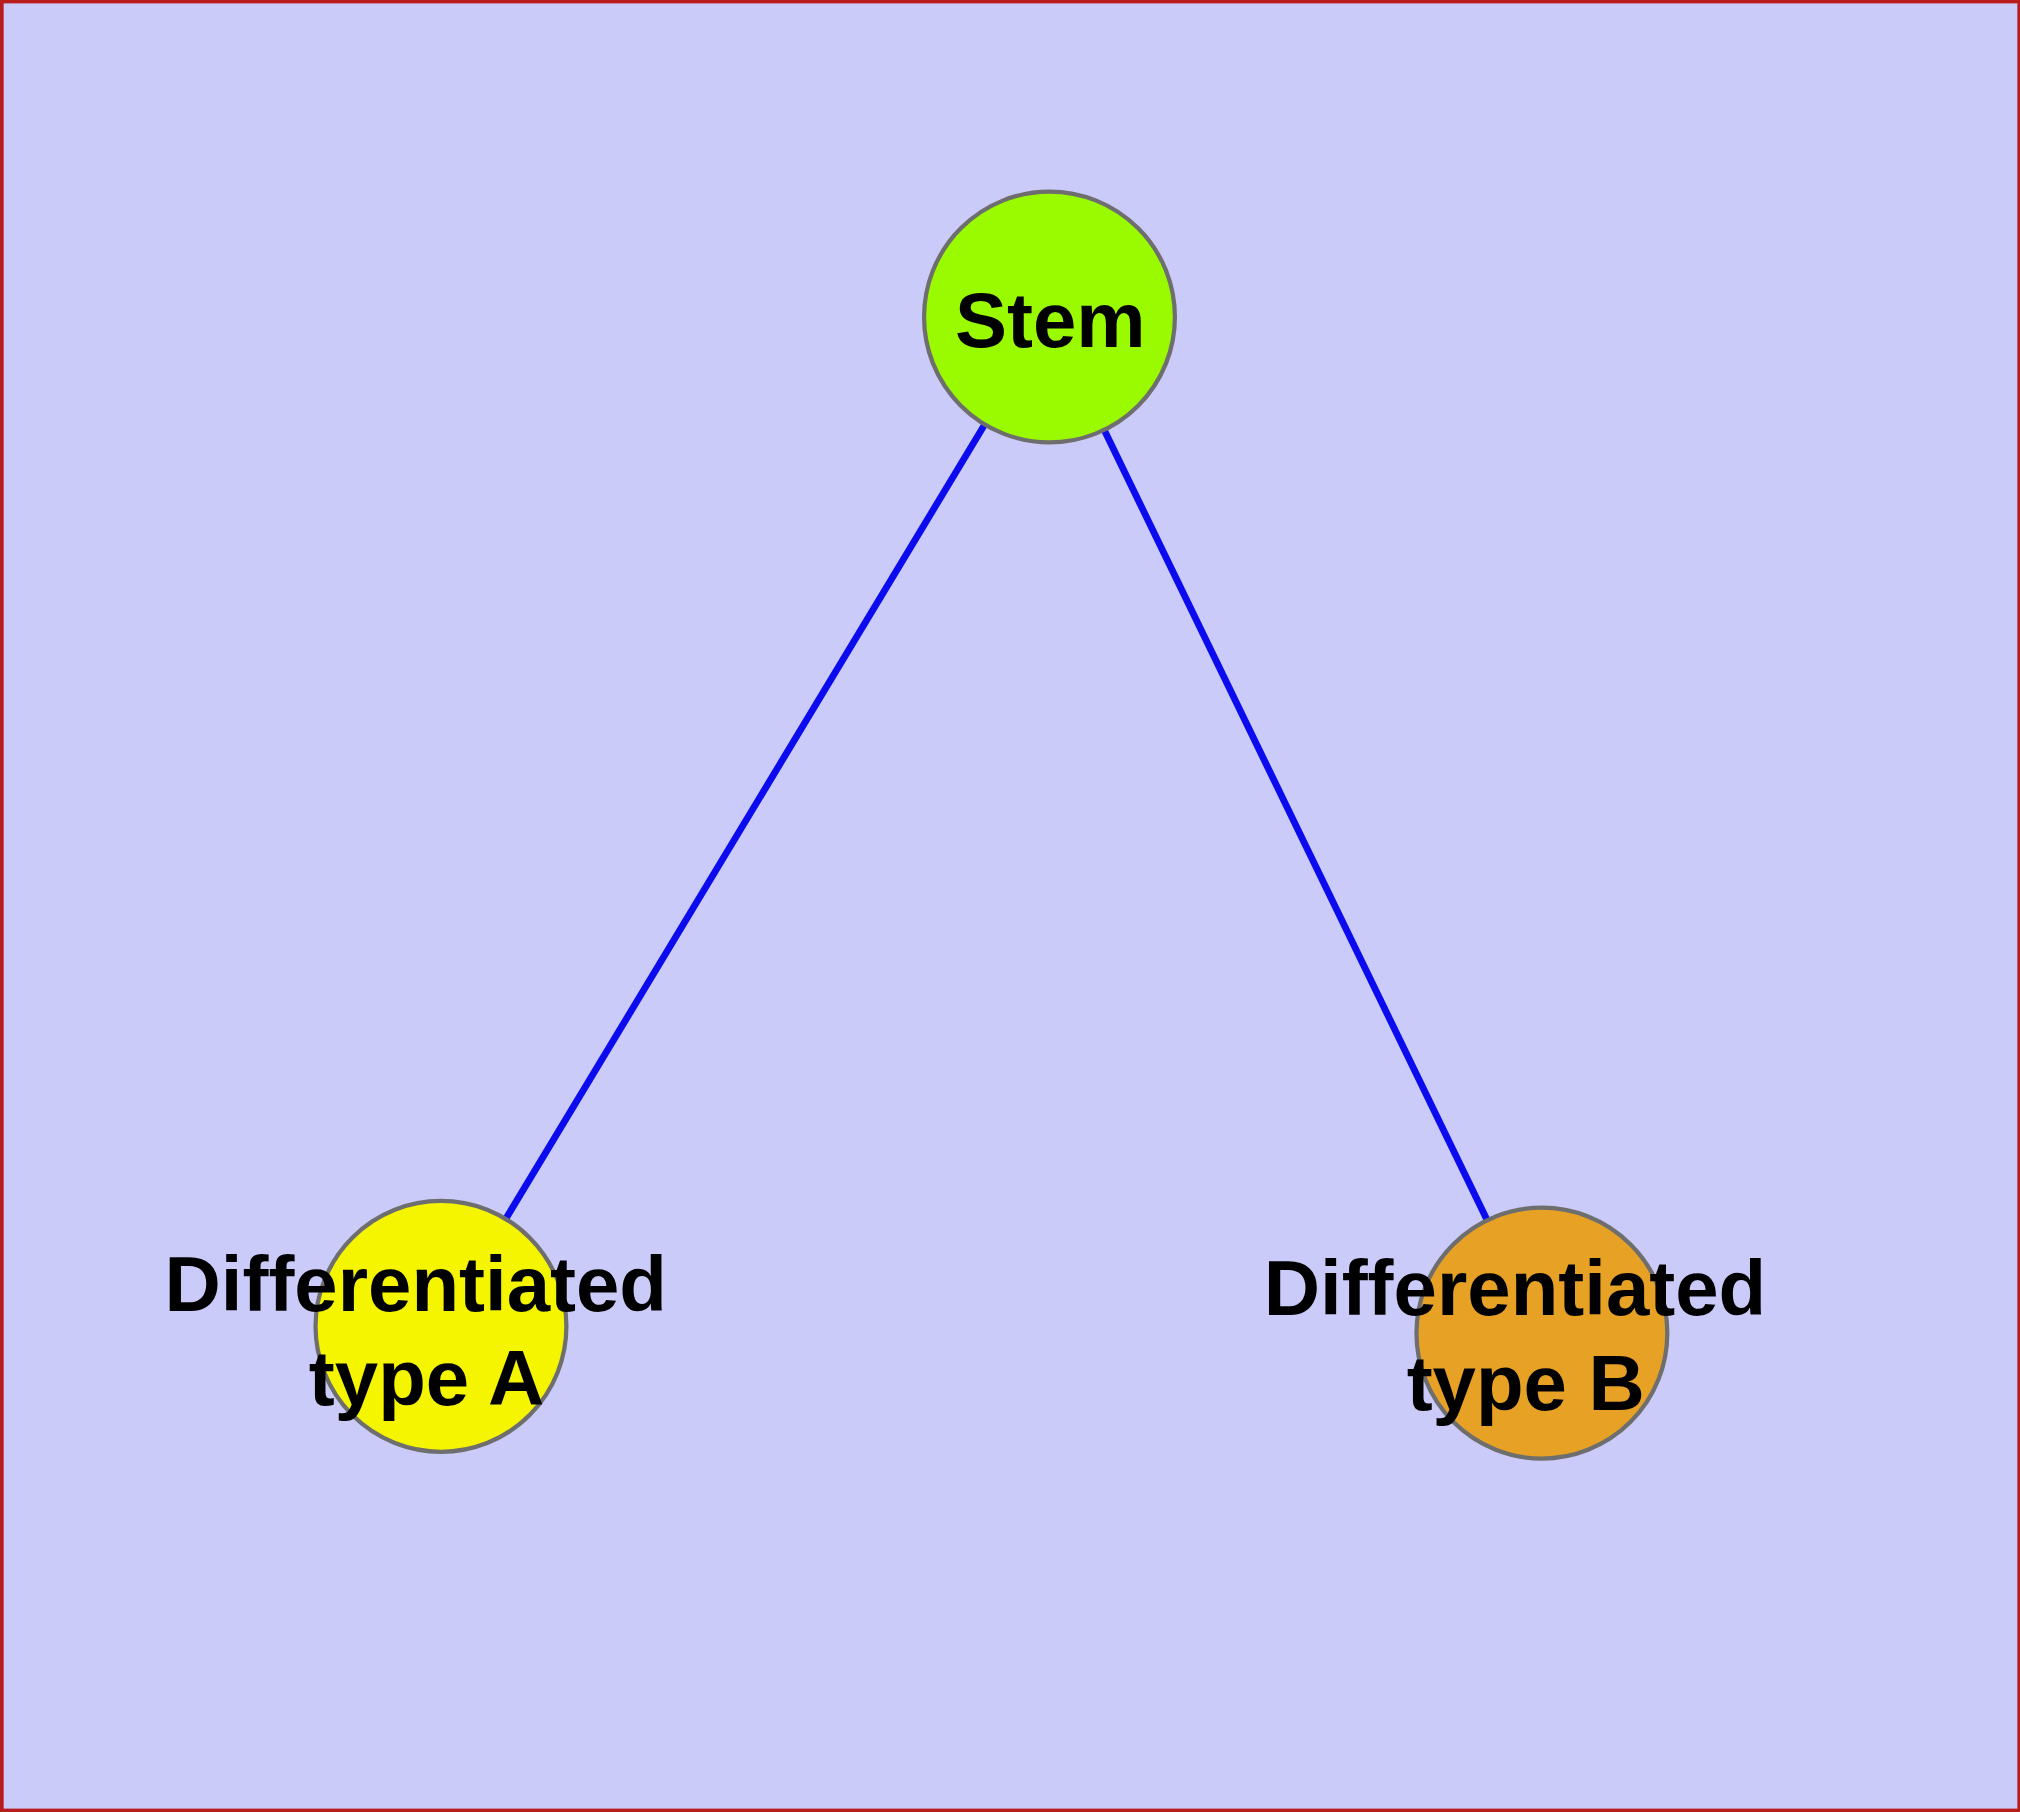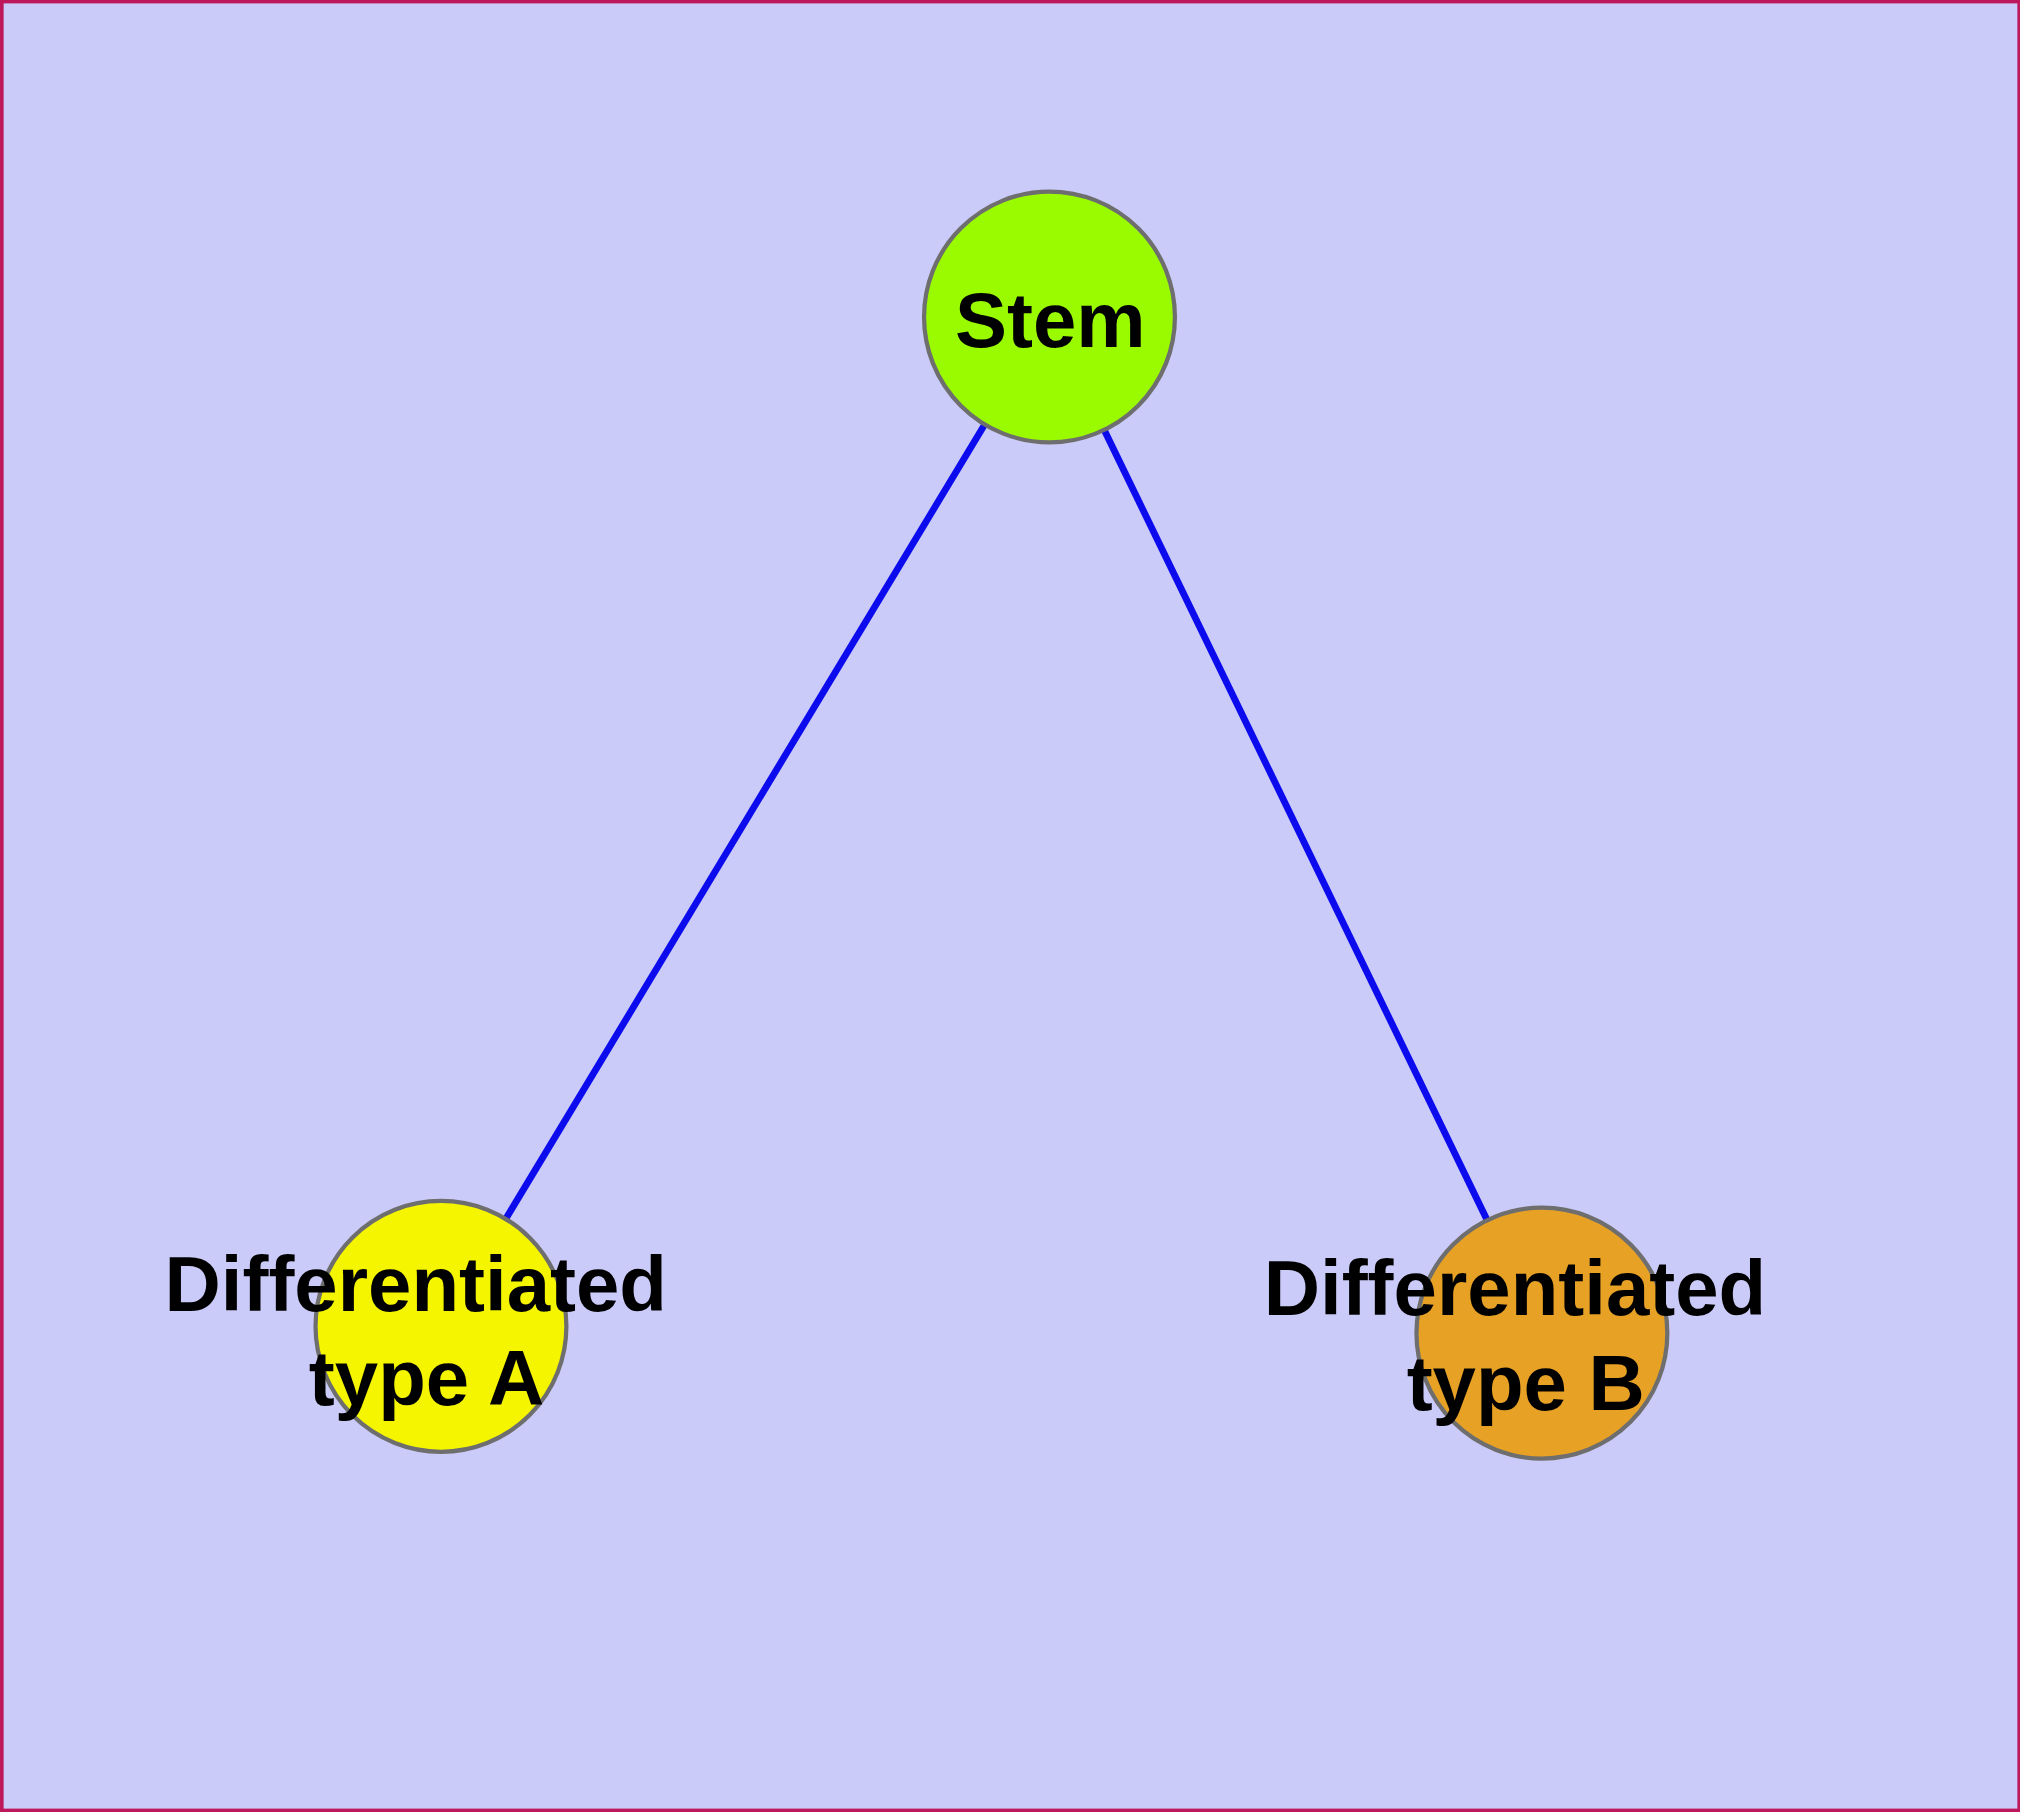--- a/index.html
+++ b/index.html
@@ -8,21 +8,21 @@
     background: #ffffff;
     width: 2021px;
     height: 1812px;
     overflow: hidden;
     font-family: "Liberation Sans", sans-serif;
   }
   .stage {
     position: relative;
     width: 2021px;
     height: 1812px;
-    background: #be185d;
+    background: #b91c1c;
   }
   svg.graph {
     position: absolute;
     left: 0;
     top: 0;
     width: 2021px;
     height: 1812px;
     display: block;
   }
   .node-label {

